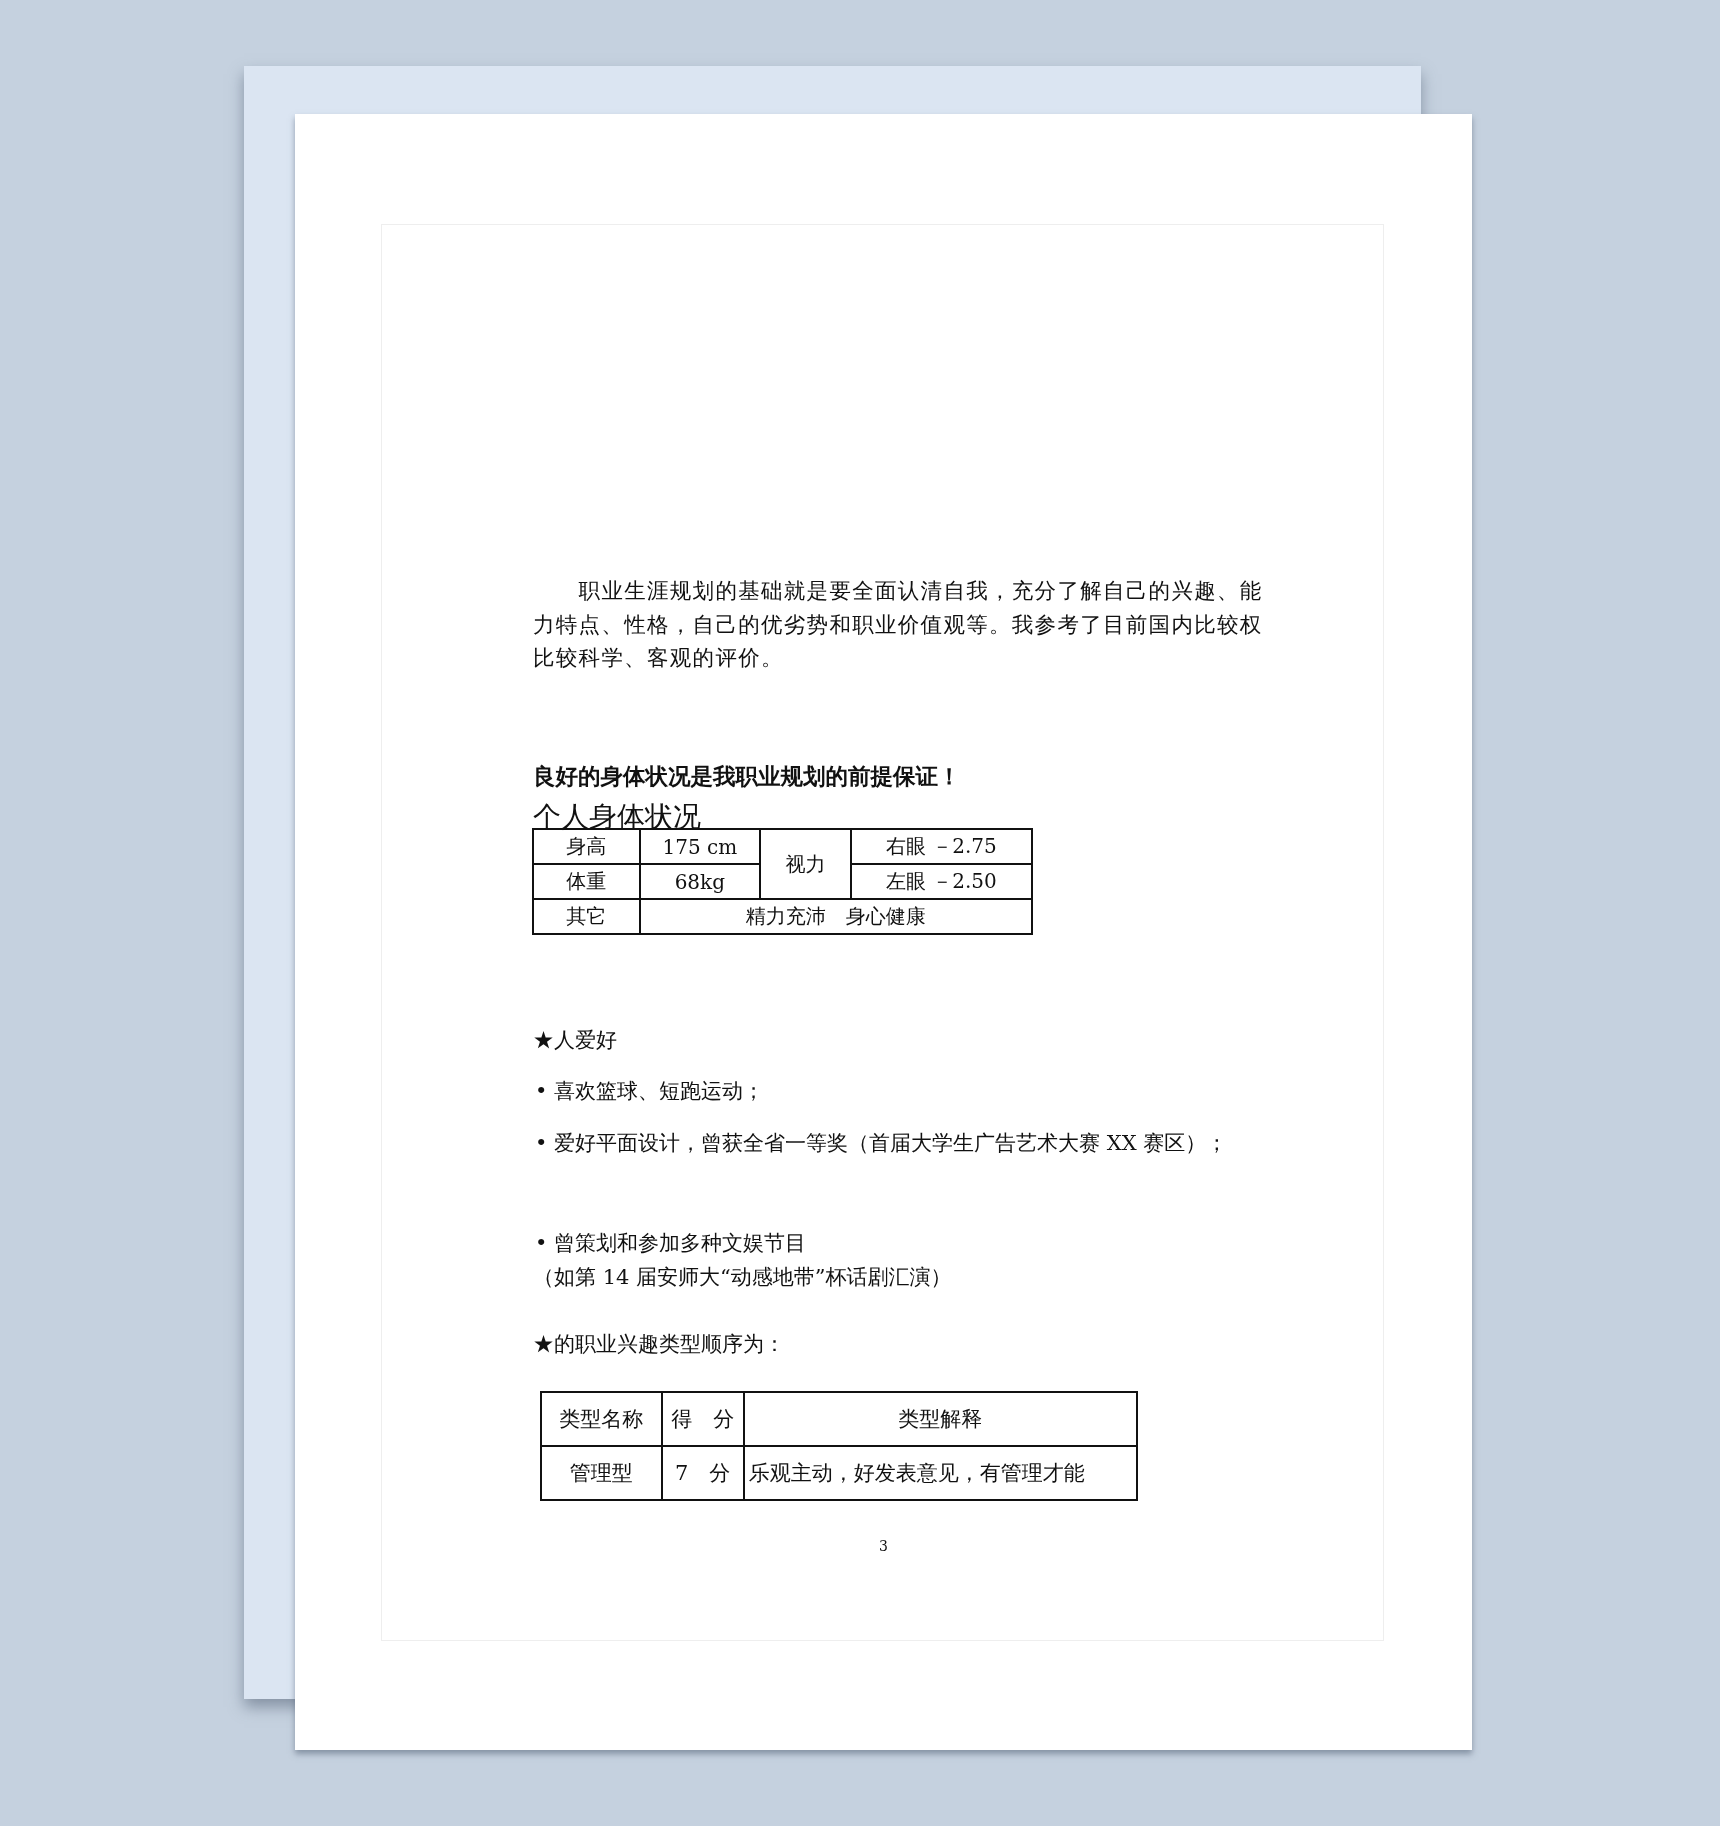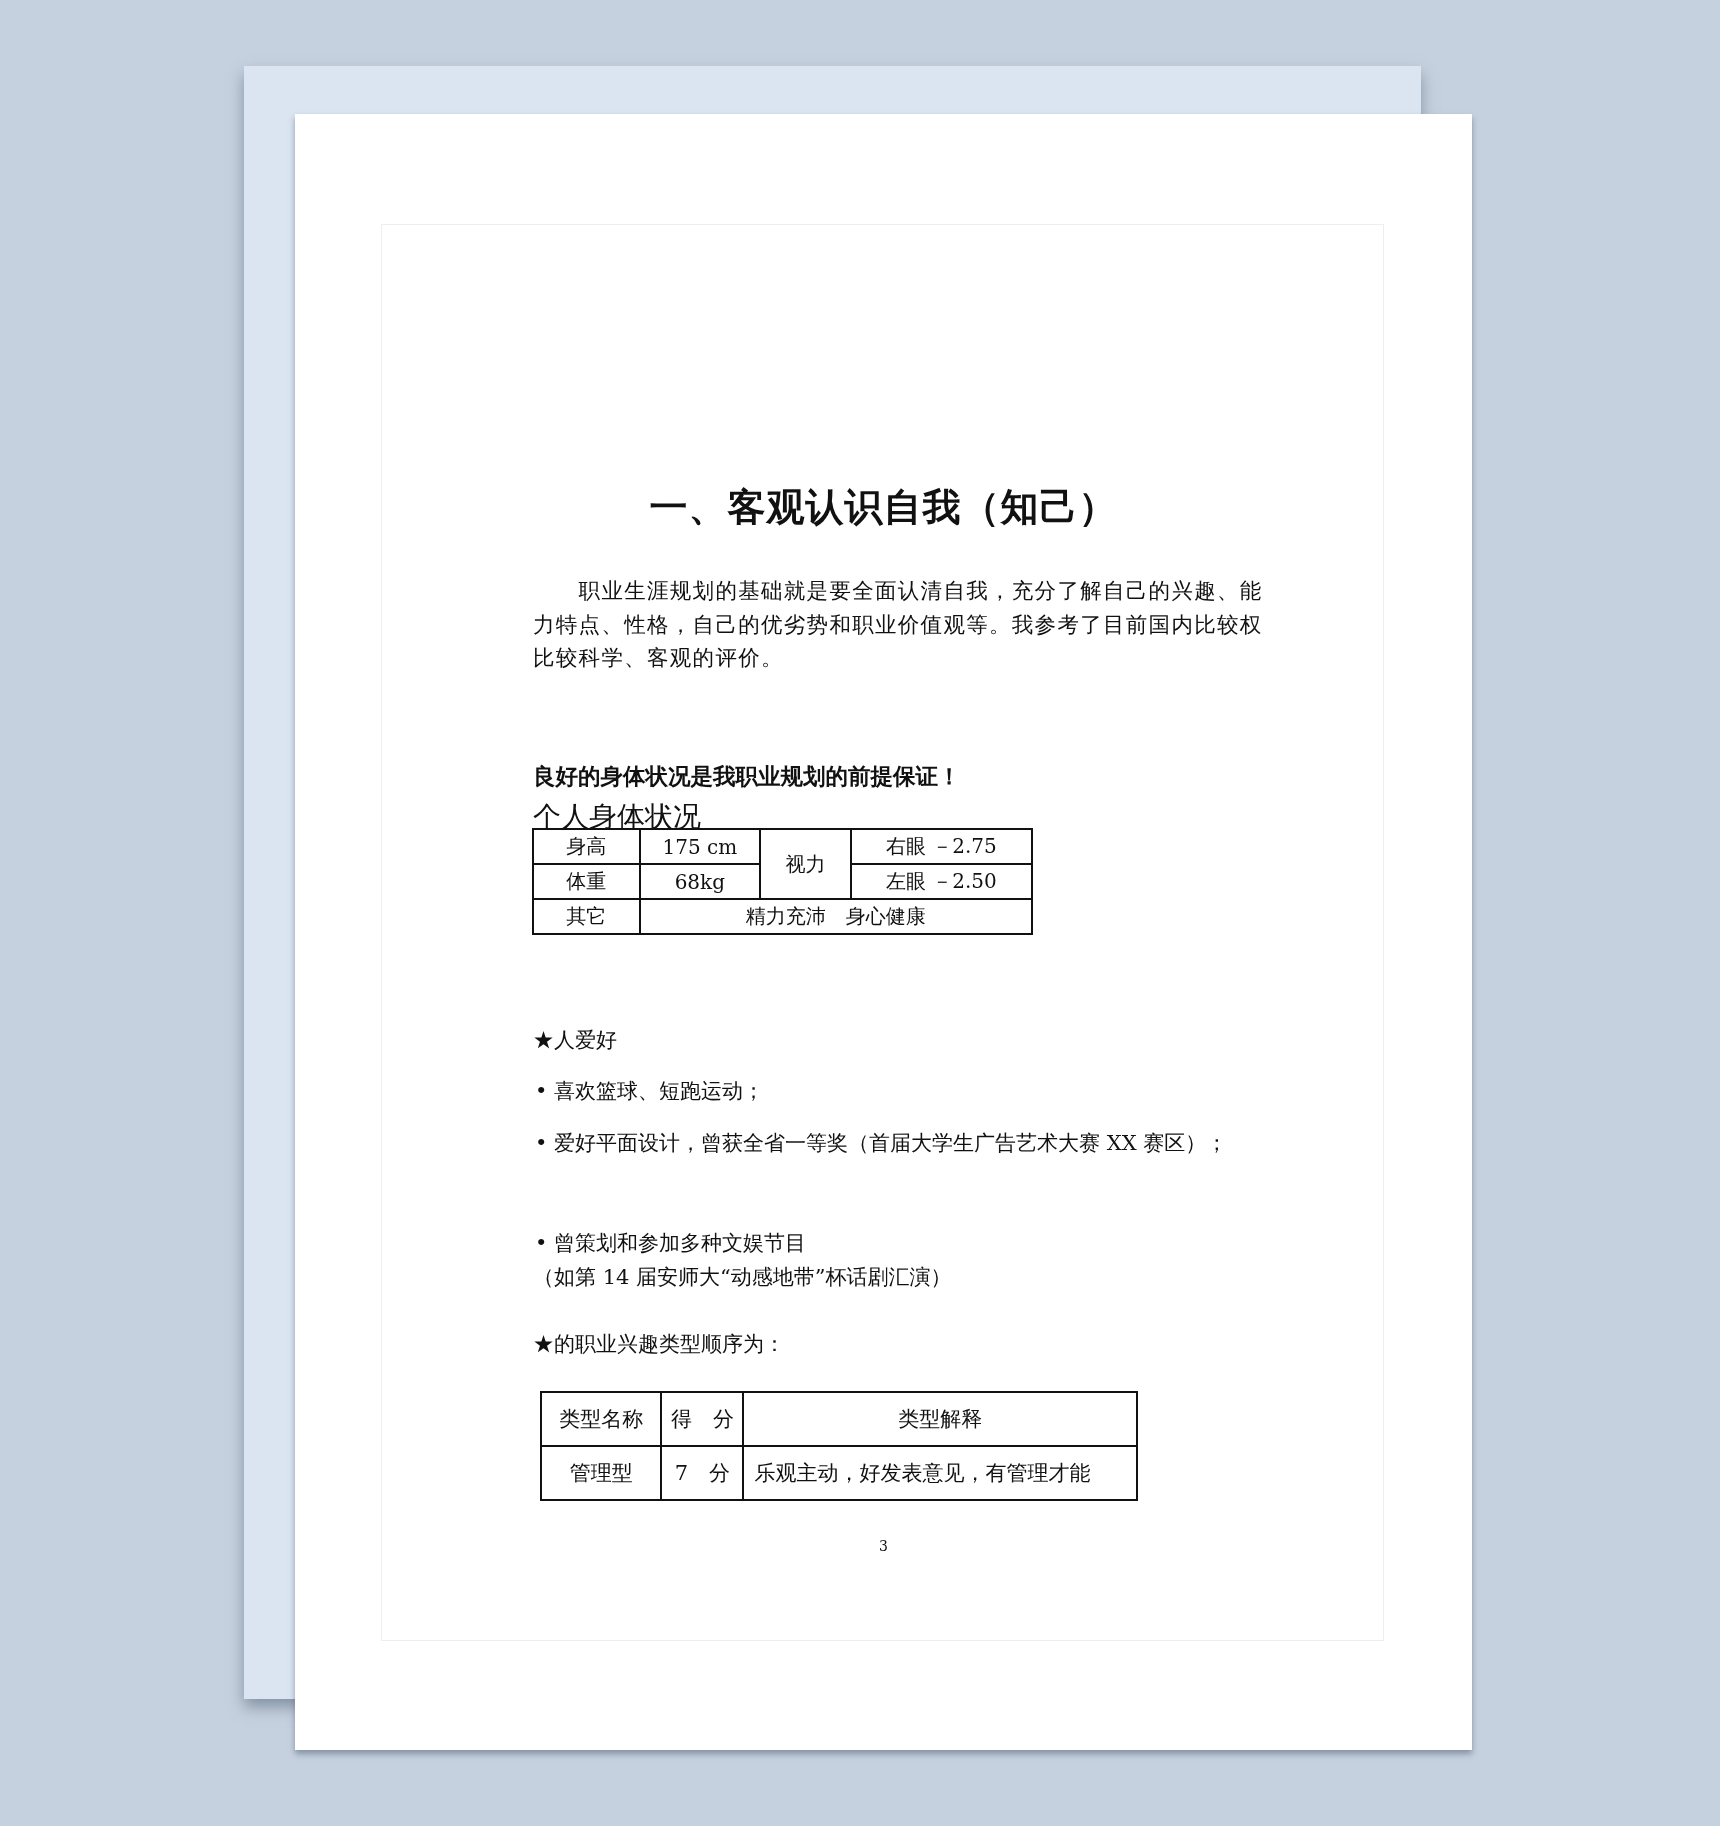--- a/index.html
+++ b/index.html
@@ -47,32 +47,31 @@
   .t1 td { height:33px; }
   .h-section {
     left:238px; top:860px;
     font-family:"DejaVu Sans","Liberation Sans",sans-serif;
     font-size:29px;
   }
   .star { left:238px; top:912px; font-size:21px; }
   .bullet { left:240px; font-size:21px; }
   .t2 { left:245px; top:1277px; width:598px; }
   .t2 td { height:52px; font-size:21px; }
-  .t2 td.left { text-align:left; padding-left:10px; }
+  .t2 td.left { text-align:left; padding-left:4px; }
   .page-num { left:0; width:1177px; top:1424px; text-align:center; font-size:14px; }
 </style>
 </head>
 <body>
 
 <div class="back-page"></div>
 
 <div class="front-page">
   <div class="margin-box"></div>
 
-  <div class="abs title">一、客观认识自我（知己）</div>
 
   <div class="abs para">
     <div>　　职业生涯规划的基础就是要全面认清自我，充分了解自己的兴趣、能</div>
     <div>力特点、性格，自己的优劣势和职业价值观等。我参考了目前国内比较权</div>
     <div>比较科学、客观的评价。</div>
   </div>
 
   <div class="abs h-bold">良好的身体状况是我职业规划的前提保证！</div>
   <div class="abs h-sub">个人身体状况</div>
 

